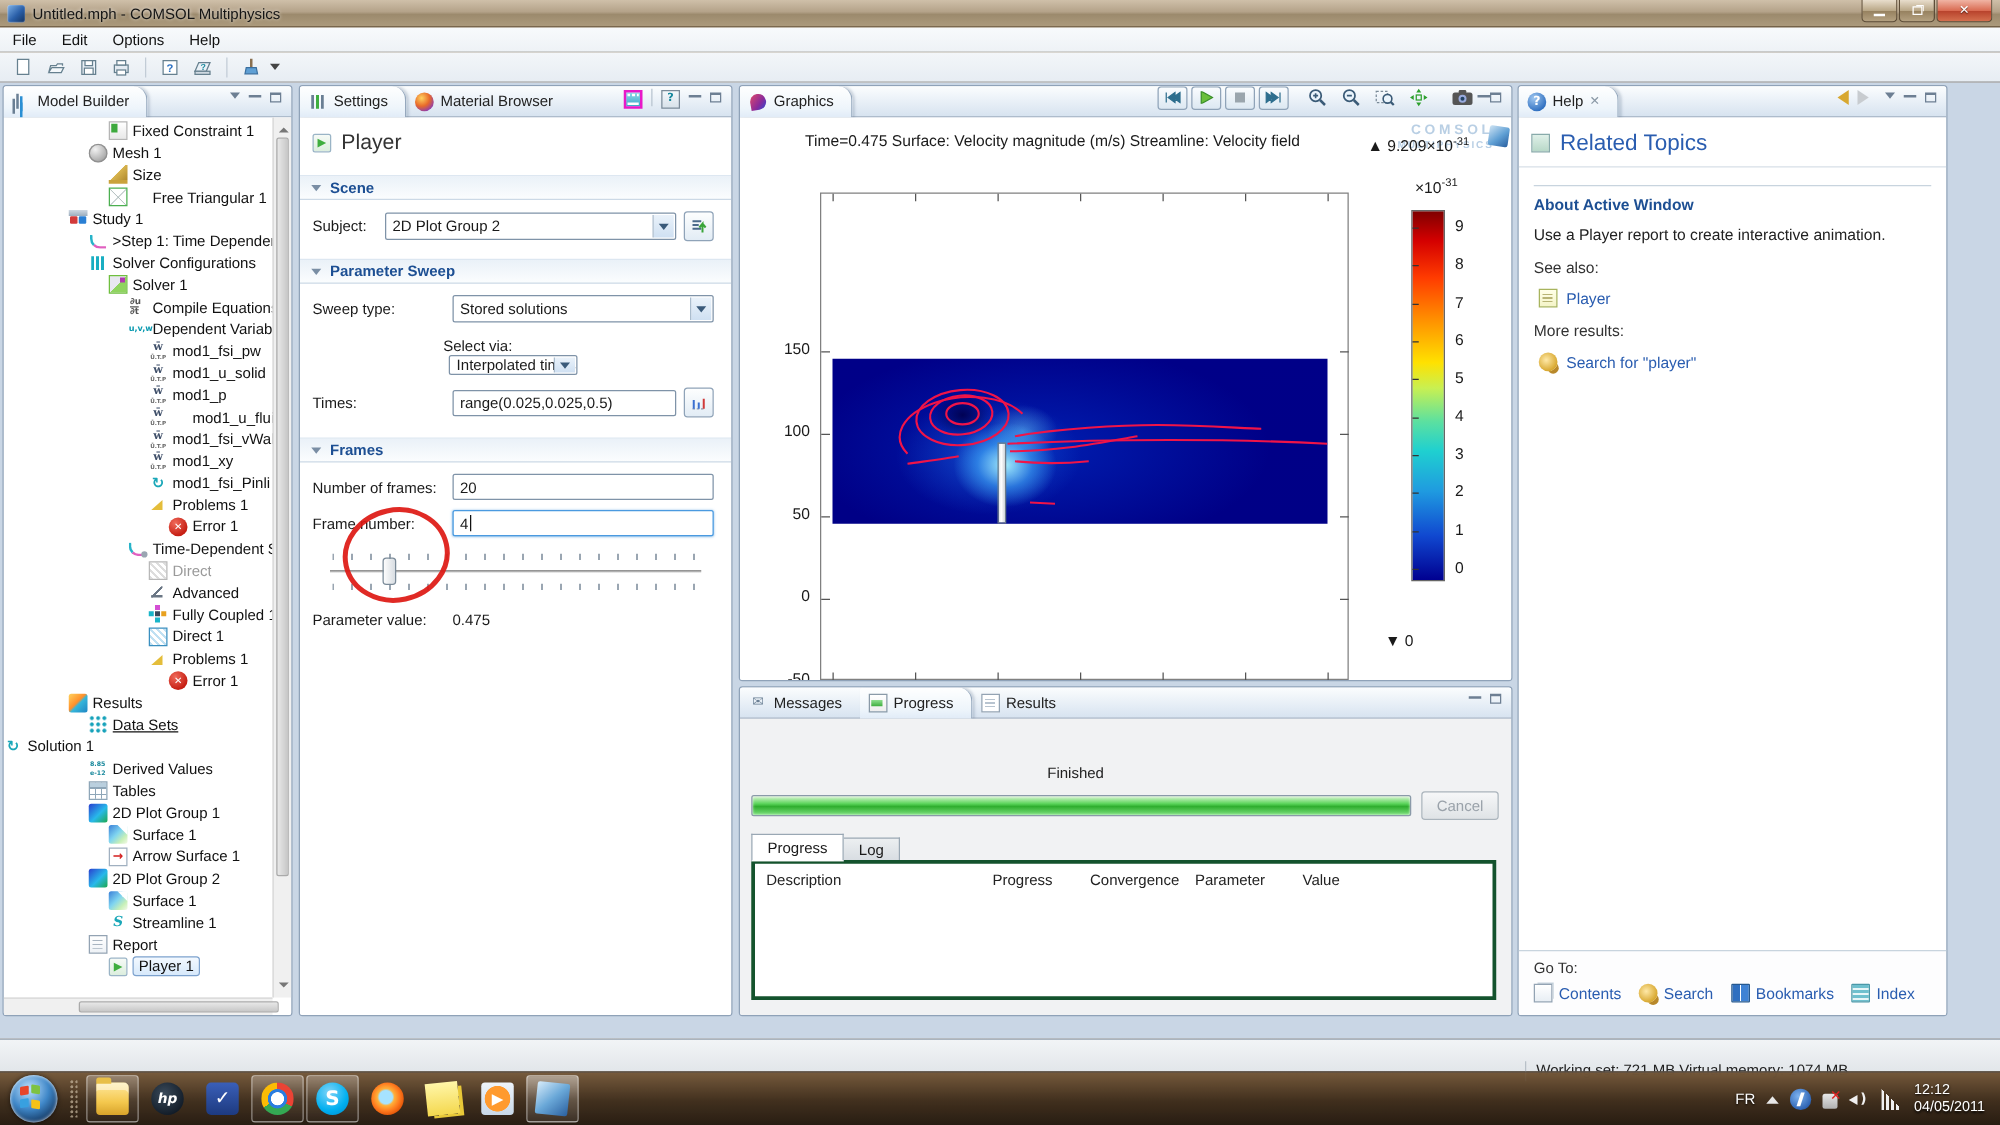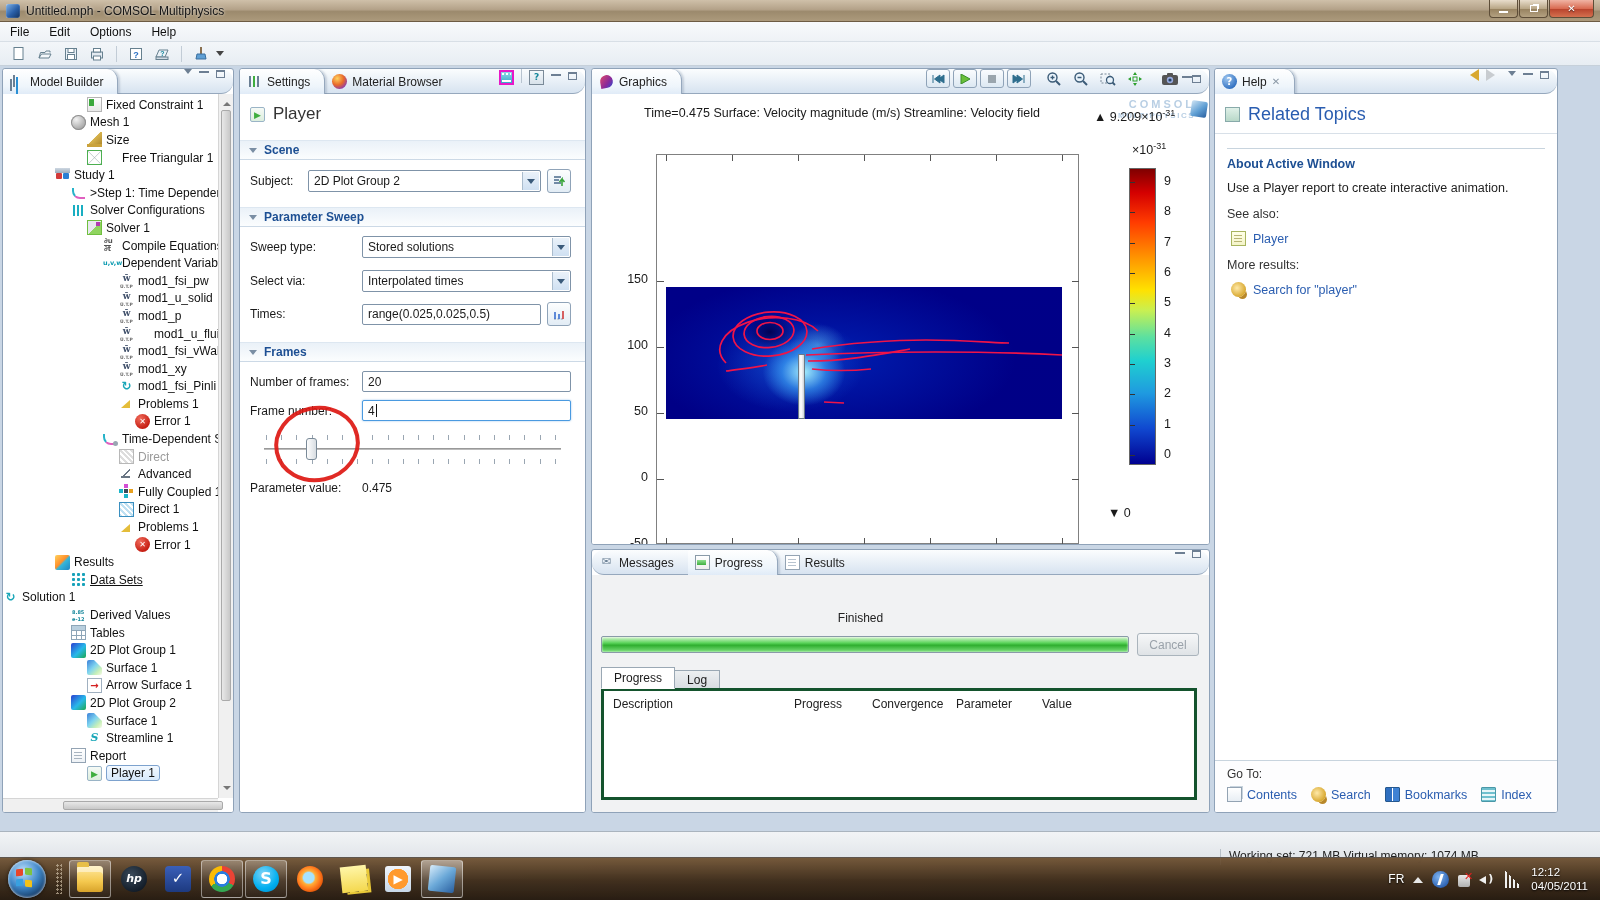--- a/index.html
+++ b/index.html
@@ -24,21 +24,21 @@
   .menu-item{padding:2px 10px;font-size:12px;color:#111;}
   .toolbar{position:absolute;left:0;top:42px;right:0;height:24px;background:linear-gradient(#f3f6f9,#e7edf3);
     border-bottom:1px solid #c6d0da;display:flex;align-items:center;padding-left:8px;gap:4px;}
   .tbico{width:22px;height:20px;display:flex;align-items:center;justify-content:center;}
   .tbsep{width:1px;height:16px;background:#c2ccd6;margin:0 4px;}
   .caret-down{width:0;height:0;border:4px solid transparent;border-top:5px solid #444;margin-top:4px;}
   
   .workspace{position:absolute;left:0;top:66px;right:0;height:765px;background:#c9d6e5;}
   .panel{position:absolute;background:#fff;border:1px solid #8fa2b8;border-radius:3px;overflow:hidden;}
   .phead{position:absolute;left:0;top:0;right:0;height:25px;background:linear-gradient(#fbfdfe,#d7e3f0);
-    border-bottom:1px solid #96a8bd;display:flex;align-items:flex-start;border-radius:12px;}
+    border-bottom:1px solid #96a8bd;display:flex;align-items:center;}
   .etab{height:25px;display:flex;align-items:center;gap:5px;padding:0 14px 0 7px;font-size:12px;color:#222;position:relative;}
   .etab.active{background:linear-gradient(#ffffff,#eef5fb 70%,#e0ebf7);border-right:1px solid #96a8bd;
     border-radius:2px 11px 0 0;box-shadow:2px 0 2px rgba(90,110,140,.25);}
   .pbtns{margin-left:auto;display:flex;align-items:center;gap:7px;padding:0 8px 6px 0;}
   .pb-caret{width:0;height:0;border:4px solid transparent;border-top:5px solid #6d7f93;}
   .pb-min{width:10px;height:3px;border:1px solid #6d7f93;border-width:0 0 2px 0;margin-top:-4px;}
   .pb-max{width:9px;height:8px;border:1px solid #6d7f93;border-top-width:2px;}
   .pcontent{position:absolute;left:0;top:25px;right:0;bottom:0;background:#fff;}
   
   .tree{position:absolute;left:0;top:0;right:15px;bottom:14px;overflow:hidden;padding-top:2px;}
@@ -574,21 +574,21 @@
         </div>
         <div class="srow">
           <span class="slabel" style="width:112px;">Sweep type:</span>
           <div class="combo">
             <span>Stored solutions</span>
             <span class="arrowbox">
                 <i></i>
               </span>
           </div>
         </div>
-        <div class="srow" style="margin-top:12px;">
+        <div class="srow" style="margin-top:12px;flex-direction:column;">
           <span class="slabel" style="width:112px;">Select via:</span>
           <div class="combo">
             <span>Interpolated times</span>
             <span class="arrowbox">
                 <i></i>
               </span>
           </div>
         </div>
         <div class="srow" style="margin-top:10px;">
           <span class="slabel" style="width:112px;">Times:</span>

